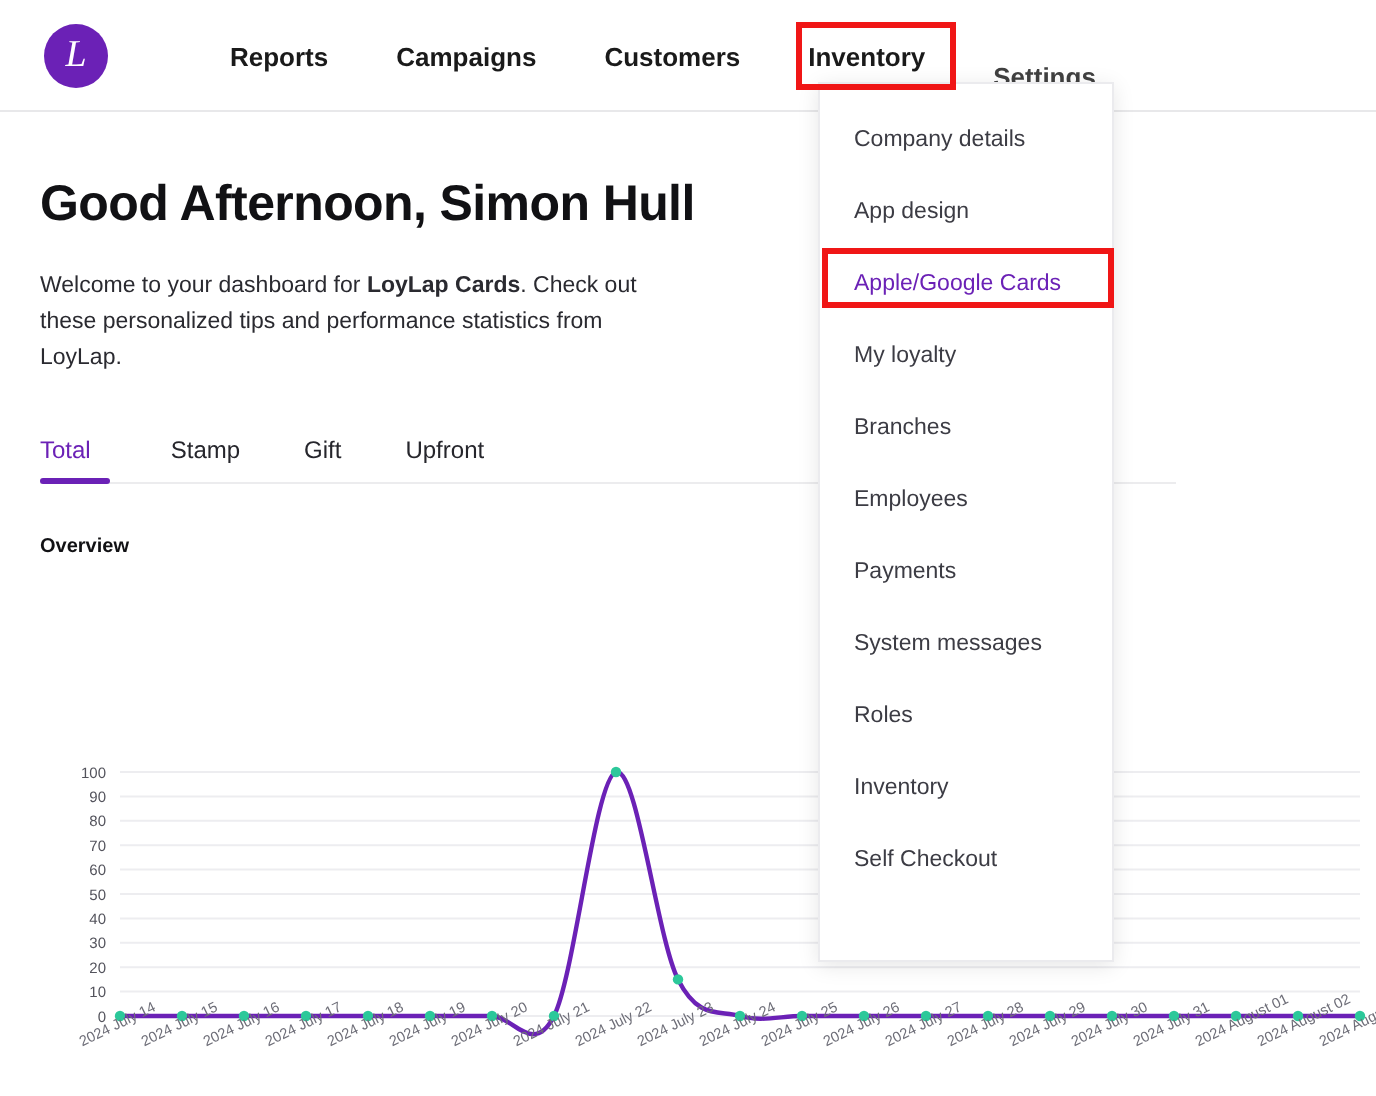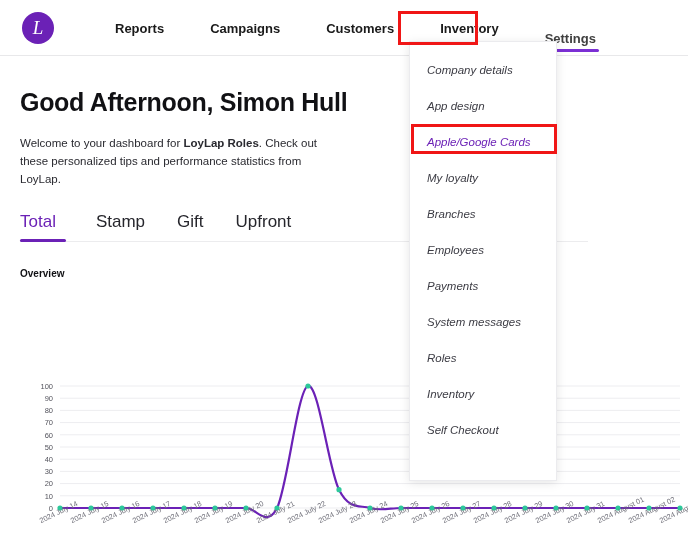--- a/index.html
+++ b/index.html
@@ -45,21 +45,21 @@
     font-family: "Liberation Serif", serif;
     line-height: 1;
     transform: translateY(-1px);
   }
   .nav-items {
     position: absolute;
     left: 98px; top: 0;
     height: 56px;
     display: flex;
     align-items: center;
-    gap: 12px;
+    gap: 0px;
   }
   .nav-item {
     font-size: 13px;
     font-weight: bold;
     color: #1a1a1a;
     padding: 0 17px;
     height: 56px;
     display: flex;
     align-items: center;
     cursor: pointer;
@@ -103,21 +103,20 @@
   }
   .dd-item {
     height: 36px;
     display: flex;
     align-items: center;
     padding-left: 17px;
     font-size: 11.5px;
     color: #3c3c44;
     cursor: pointer;
     white-space: nowrap;
-    font-style: italic;
   }
   .dd-item.highlight {
     color: #6B21B6;
   }
   .redbox-wallet {
     position: absolute;
     left: 411px; top: 124px;
     width: 146px; height: 30px;
     border: 3px solid #F01616;
     pointer-events: none;
@@ -150,21 +149,21 @@
   
   .tabs {
     margin-top: 22px;
     display: flex;
     align-items: flex-end;
     gap: 0px;
     border-bottom: 1px solid #ececee;
     height: 32px;
   }
   .tab {
-    font-size: 17px;
+    font-size: 12px;
     color: #26262c;
     padding: 0 16px 9px 16px;
     cursor: pointer;
     position: relative;
     white-space: nowrap;
     text-align: right;
   }
   .tab:first-child { padding-left: 0; padding-right: 24px; }
   .tab.active { color: #6B21B6; }
   .tab.active::after {
@@ -242,21 +241,21 @@
       </div>
     </div>
   </div>
 
   <div class="redbox-settings"></div>
 
   <div class="content">
     <div class="greeting">Good Afternoon, Simon Hull</div>
 
     <div class="welcome">
-      <span>Welcome to your dashboard for </span><b>LoyLap Roles</b><span>. Check out these personalized tips and performance statistics from LoyLap.</span>
+      <span>Welcome to your dashboard for </span><b>LoyLap Cards</b><span>. Check out these personalized tips and performance statistics from LoyLap.</span>
     </div>
 
     <div class="tabs">
       <div class="tab active">
         <span>Total</span>
       </div>
       <div class="tab">
         <span>Stamp</span>
       </div>
       <div class="tab">

